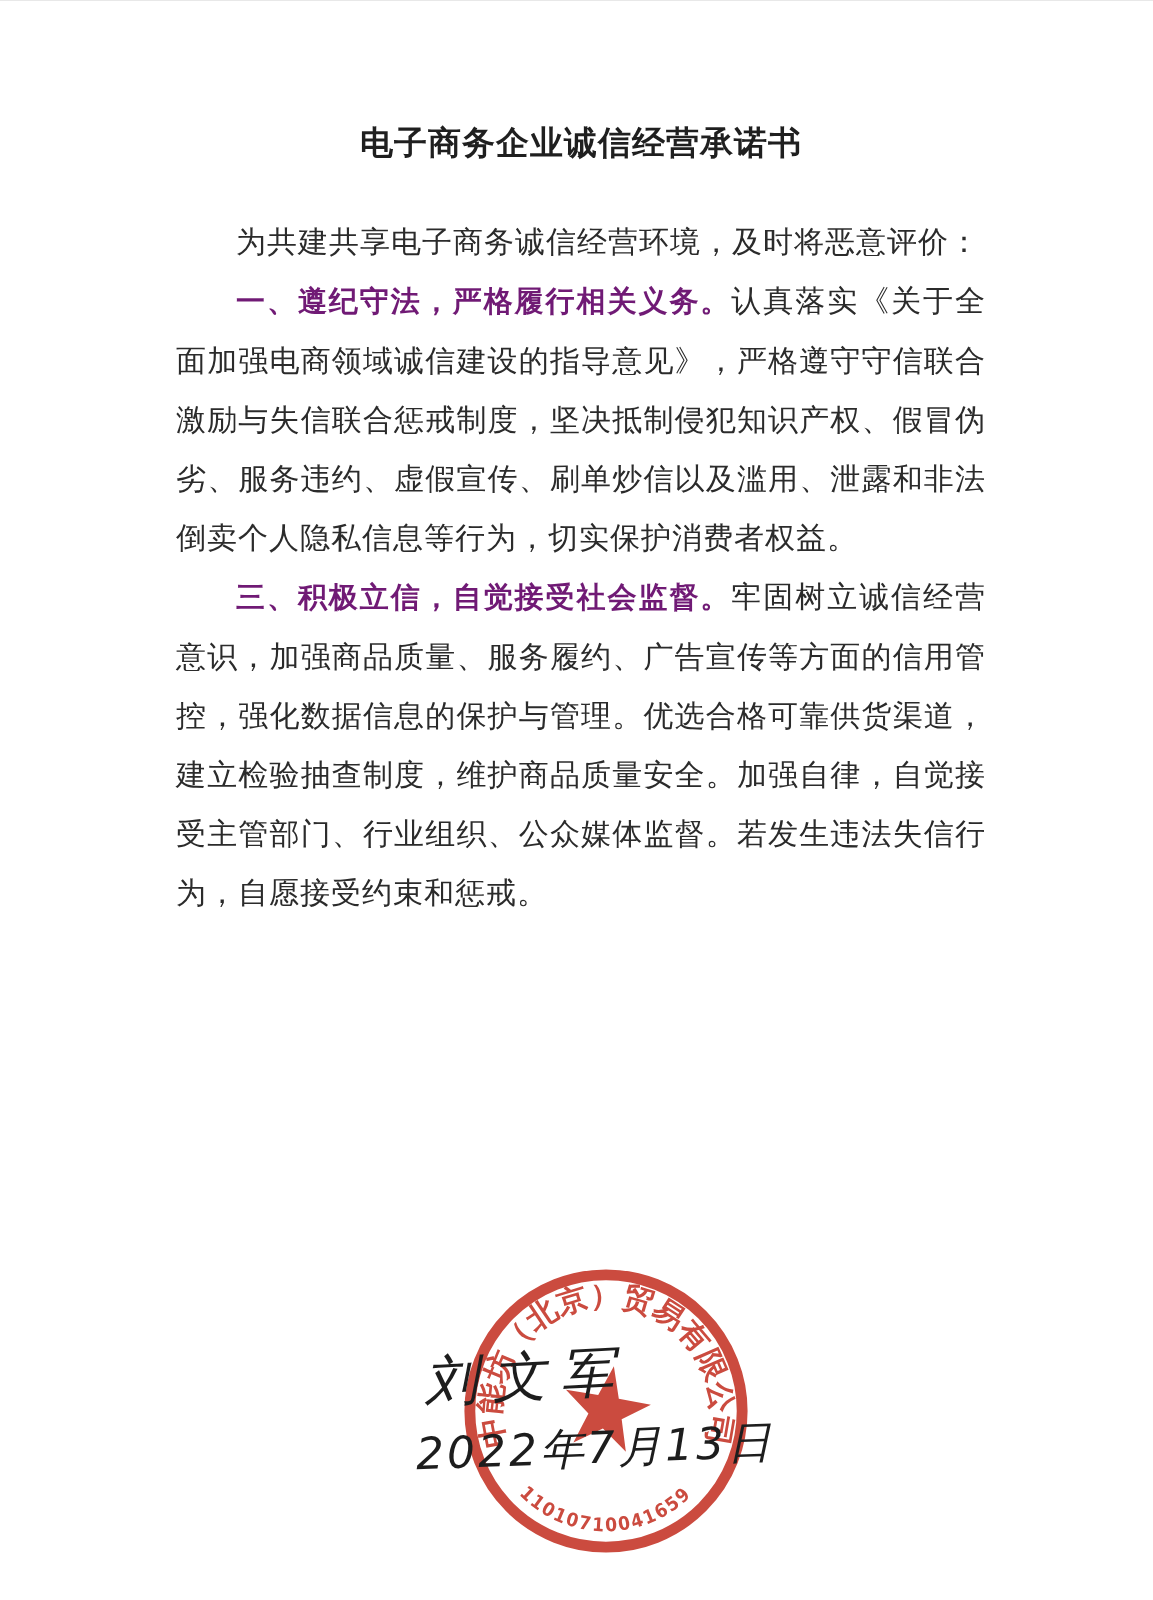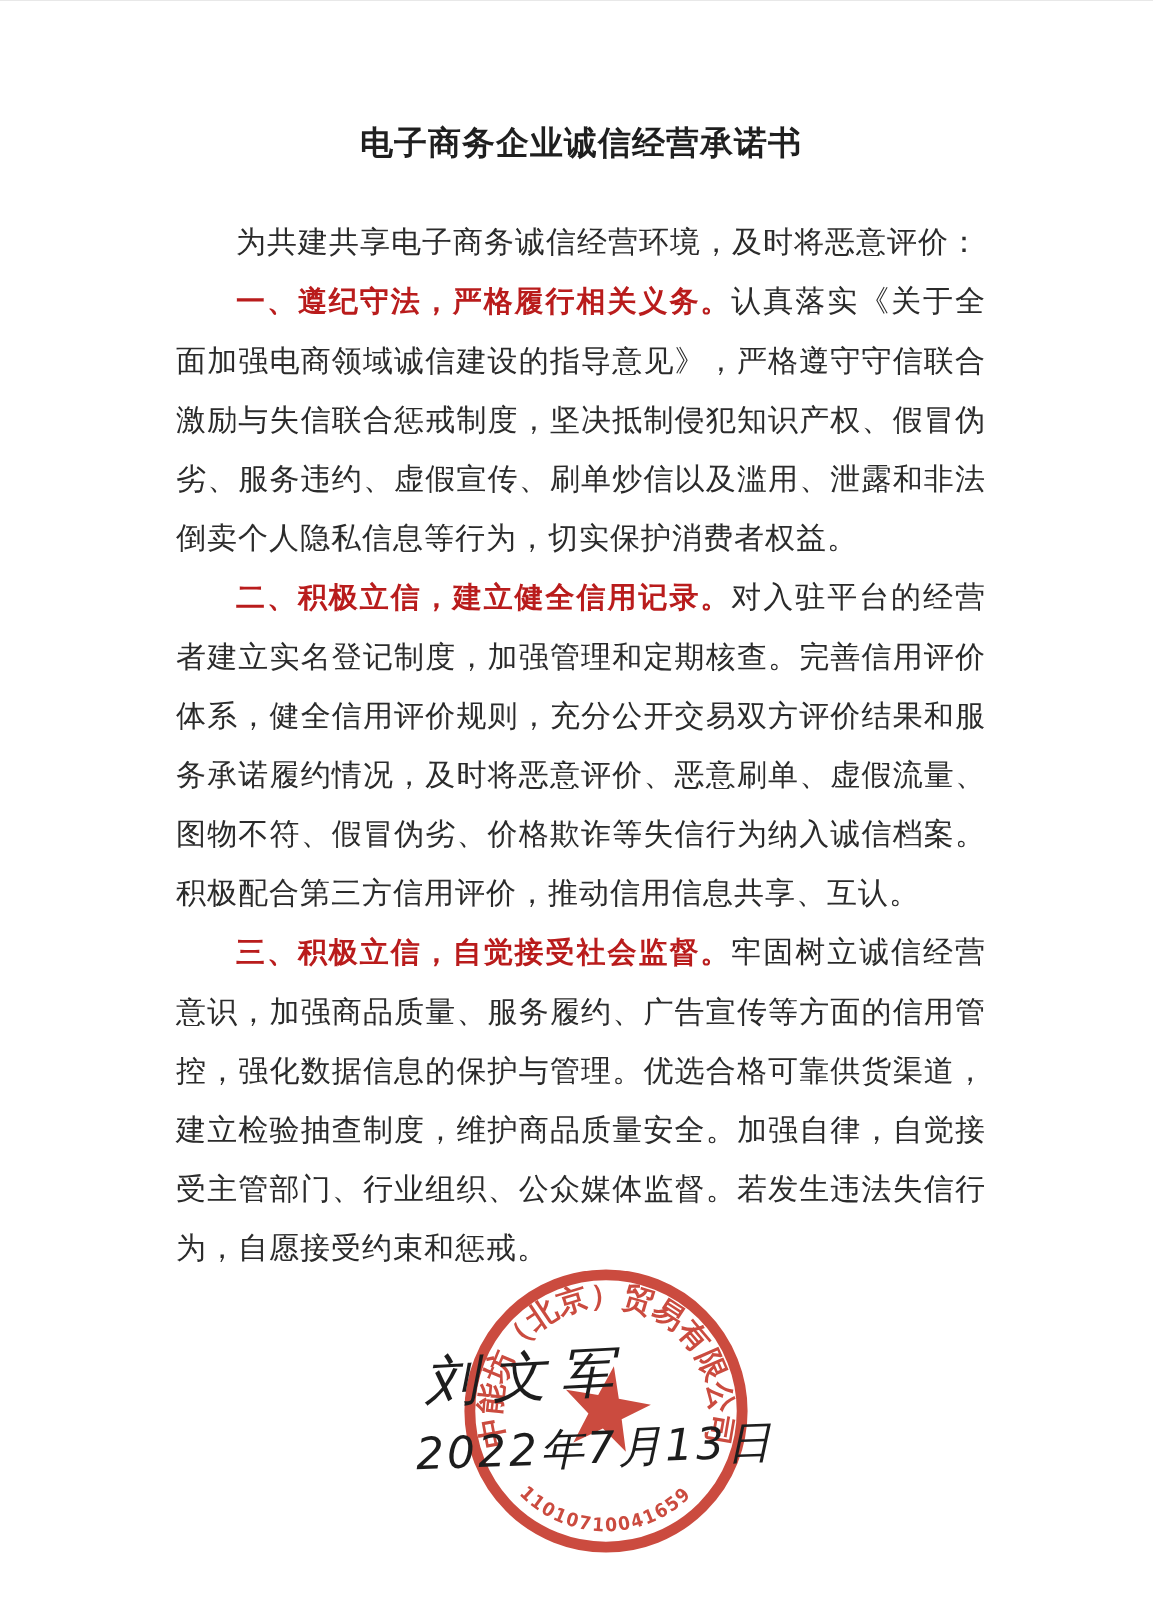--- a/index.html
+++ b/index.html
@@ -30,21 +30,21 @@
     margin:0;
     font-size:30px;
     line-height:59px;
     letter-spacing:1px;
     text-align:justify;
     text-indent:2em;
     color:#2b2b2b;
   }
   .para .lead{
     font-weight:700;
-    color:#b91c1c;
+    color:#701a75;
     font-family:"DejaVu Sans","Liberation Sans",sans-serif;
     font-size:29px;
   }
   .footer{
     position:absolute;
     left:176px;top:1282px;
     font-size:31px;
     line-height:68px;
     letter-spacing:2px;
     color:#2b2b2b;
@@ -85,21 +85,20 @@
 
 <div class="page">
 
   <div class="content">
     <h1 class="doc-title">电子商务企业诚信经营承诺书</h1>
 
     <p class="para">为共建共享电子商务诚信经营环境，及时将恶意评价：</p>
 
     <p class="para"><span class="lead">一、遵纪守法，严格履行相关义务。</span><span>认真落实《关于全面加强电商领域诚信建设的指导意见》，严格遵守守信联合激励与失信联合惩戒制度，坚决抵制侵犯知识产权、假冒伪劣、服务违约、虚假宣传、刷单炒信以及滥用、泄露和非法倒卖个人隐私信息等行为，切实保护消费者权益。</span></p>
 
-    <p class="para"><span class="lead">二、积极立信，建立健全信用记录。</span><span>对入驻平台的经营者建立实名登记制度，加强管理和定期核查。完善信用评价体系，健全信用评价规则，充分公开交易双方评价结果和服务承诺履约情况，及时将恶意评价、恶意刷单、虚假流量、图物不符、假冒伪劣、价格欺诈等失信行为纳入诚信档案。积极配合第三方信用评价，推动信用信息共享、互认。</span></p>
 
     <p class="para"><span class="lead">三、积极立信，自觉接受社会监督。</span><span>牢固树立诚信经营意识，加强商品质量、服务履约、广告宣传等方面的信用管控，强化数据信息的保护与管理。优选合格可靠供货渠道，建立检验抽查制度，维护商品质量安全。加强自律，自觉接受主管部门、行业组织、公众媒体监督。若发生违法失信行为，自愿接受约束和惩戒。</span></p>
   </div>
 
 
   <svg class="seal" viewBox="0 0 300 300" xmlns="http://www.w3.org/2000/svg">
     <defs>
       <path id="sealRingPath" d="M 49.5 186.6 A 107 107 0 0 1 150 43 A 107 107 0 0 1 250.5 186.6"></path>
       <path id="sealNumberPath" d="M 56.5 228.4 A 122 122 0 0 0 243.5 228.4"></path>
     </defs>

